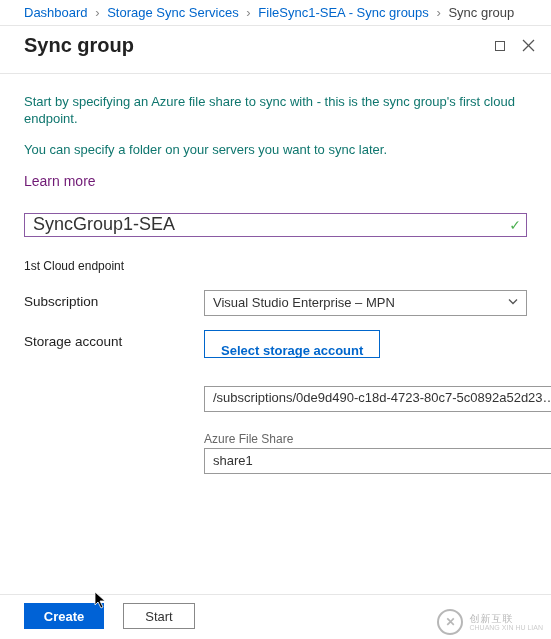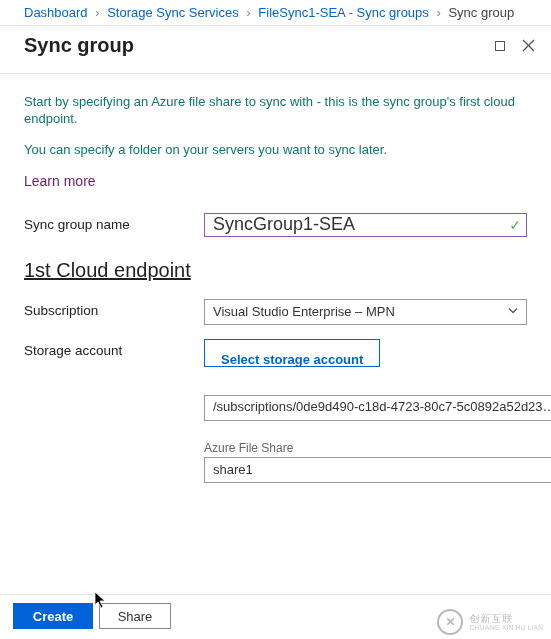--- a/index.html
+++ b/index.html
@@ -82,25 +82,24 @@
   .input-wrap { position: relative; }
   .valid-check {
     position: absolute;
     right: 6px; top: 50%; transform: translateY(-50%);
     color: #4caf50;
     font-size: 14px;
     pointer-events: none;
   }
 
   .section-heading {
-    font-size: 20px;
+    font-size: 12px;
     font-weight: 400;
     color: #222;
     margin: 22px 0 6px 0;
-    text-decoration: underline;
   }
 
   .select-box {
     width: 100%;
     height: 26px;
     border: 1px solid #999;
     padding: 2px 24px 2px 8px;
     font-size: 13px;
     color: #333;
     font-family: inherit;
@@ -145,24 +144,24 @@
     font-size: 12px;
     color: #666;
     margin-bottom: 2px;
   }
 
   
   .blade-footer {
     position: absolute;
     left: 0; bottom: 0;
     width: 100%;
-    padding: 8px 24px 10px 13px;
+    padding: 8px 24px 10px 24px;
     border-top: 1px solid #e6e6e6;
     display: flex;
-    gap: 6px;
+    gap: 19px;
     background: #fff;
   }
   .primary-btn {
     background: #0062d6;
     border: 1px solid #0062d6;
     color: #fff;
     font-weight: 600;
     font-size: 13px;
     height: 26px;
     width: 80px;
@@ -236,21 +235,20 @@
   </div>
 </div>
 
 <div class="blade-body">
   <p class="intro-p">Start by specifying an Azure file share to sync with - this is the sync group's first cloud endpoint.</p>
   <p class="intro-p">You can specify a folder on your servers you want to sync later.</p>
   <a href="#" class="learn-more">Learn more</a>
 
   
   <div class="form-row">
-    <div class="form-label">Sync group name</div>
     <div class="form-control-col">
       <div class="input-wrap">
         <input class="text-input" type="text" value="SyncGroup1-SEA" style="">
         <span class="valid-check">✓</span>
       </div>
     </div>
   </div>
 
   
   <div class="section-heading">1st Cloud endpoint</div>
@@ -289,21 +287,21 @@
           <option>share1</option>
         </select>
         
       </div>
     </div>
   </div>
 </div>
 
 <div class="blade-footer">
   <button class="primary-btn">Create</button>
-  <button class="secondary-btn">Share</button>
+  <button class="secondary-btn">Start</button>
 </div>
 
 <svg class="cursor-arrow" width="14" height="18" viewBox="0 0 14 18">
   <path d="M1 1 L1 14 L4 11 L7 17 L9 16 L6 10 L11 10 Z" fill="#000" stroke="#fff" stroke-width="0.8"></path>
 </svg>
 
 <div class="watermark">
   <div class="wm-logo">✕</div>
   <div>
     <div class="wm-text">创新互联</div>

